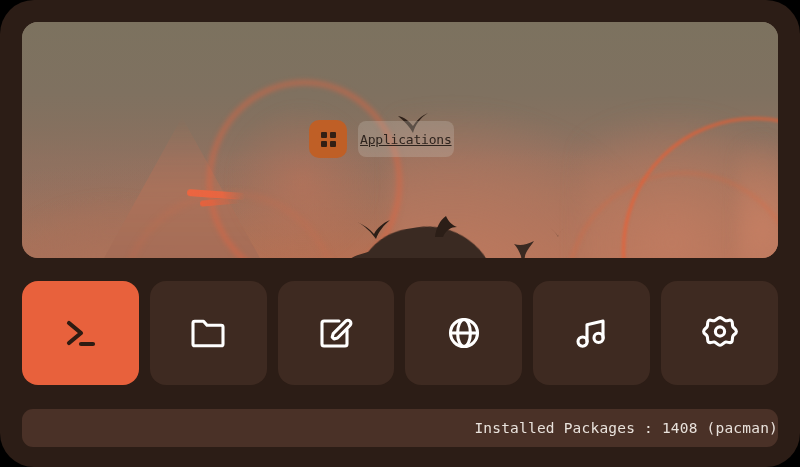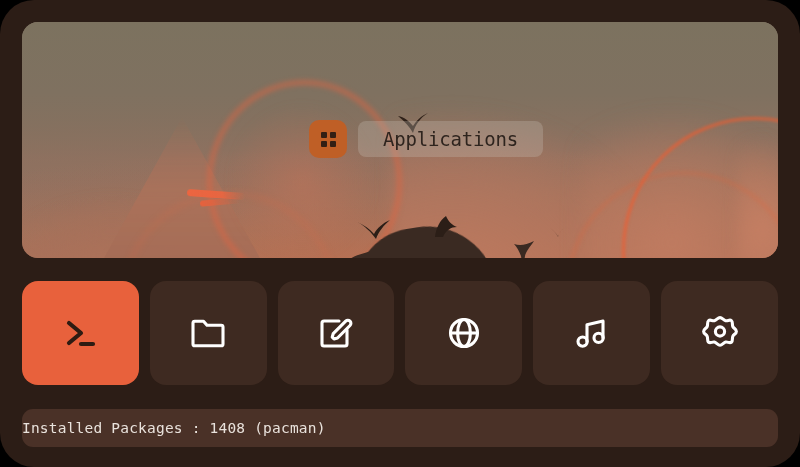--- a/index.html
+++ b/index.html
@@ -180,30 +180,31 @@
   #apps-grid-icon {
     display: grid;
     grid-template-columns: 6px 6px;
     grid-template-rows: 6px 6px;
     gap: 3px;
   }
   #apps-grid-icon i { display: block; background: #311f14; border-radius: 1px; }
 
   #apps-tooltip {
     height: 36px;
-    padding: 0 25px;
+    padding: 0 2px;
     border-radius: 8px;
     background: rgba(200,190,178,0.30);
     display: flex;
     align-items: center;
     justify-content: center;
     color: #2e241e;
-    font-size: 19px;
+    font-size: 13px;
     letter-spacing: -0.2px;
     white-space: nowrap;
+    text-decoration: underline;
   }
 
   
   #dock {
     position: absolute;
     left: 22px;
     top: 281px;
     width: 756px;
     height: 104px;
     display: flex;
@@ -225,21 +226,21 @@
   #status-bar {
     position: absolute;
     left: 22px;
     top: 409px;
     width: 756px;
     height: 38px;
     border-radius: 11px;
     background: #4a3127;
     display: flex;
     align-items: center;
-    justify-content: flex-start;
+    justify-content: flex-end;
   }
   #status-text {
     color: #e9e2dc;
     font-size: 14.5px;
     letter-spacing: 0.2px;
     white-space: nowrap;
   }
 </style>
 </head>
 <body>

